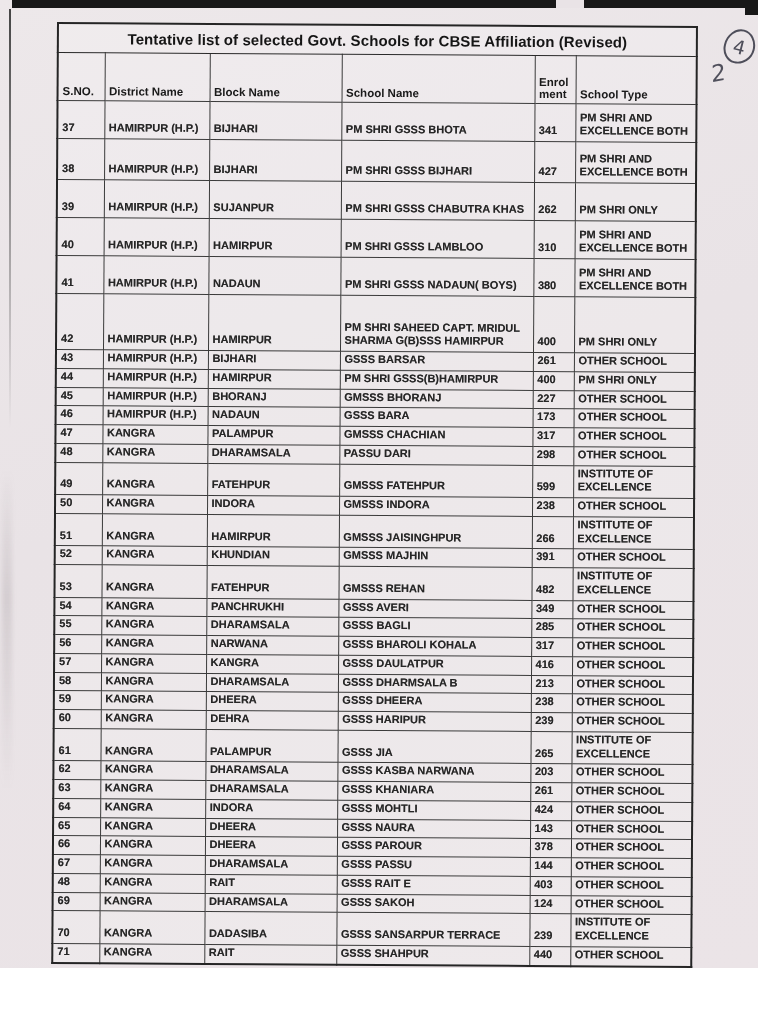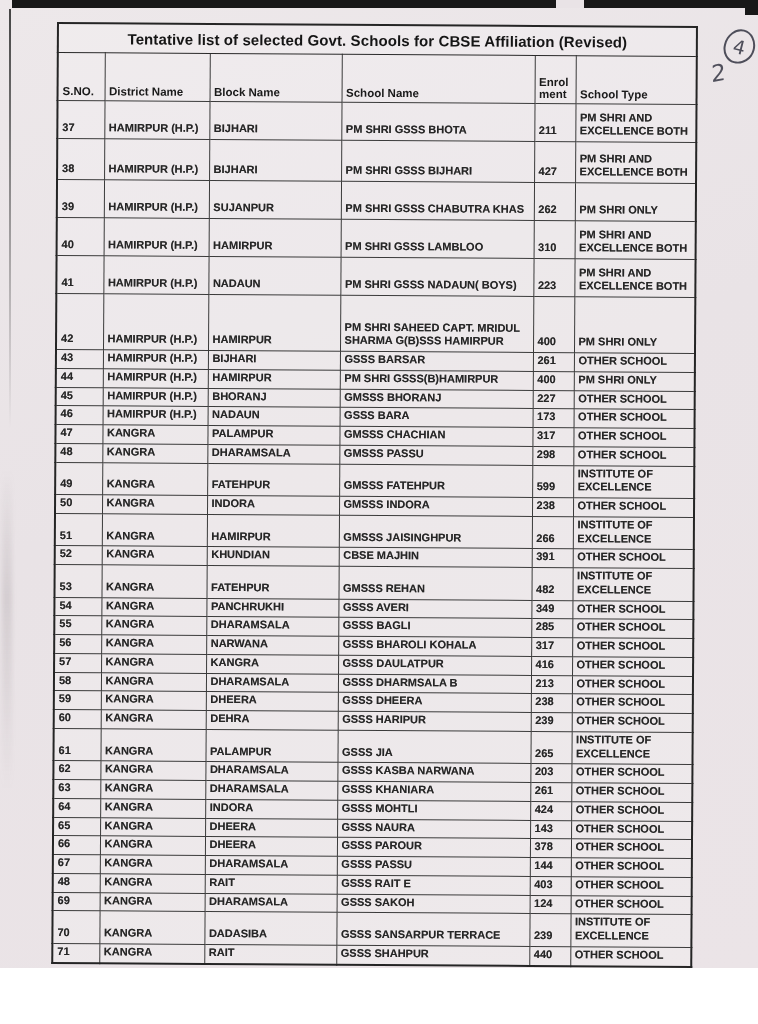--- a/index.html
+++ b/index.html
@@ -130,21 +130,21 @@
           <th>Enrol ment</th>
           <th>School Type</th>
         </tr>
     </thead>
     <tbody>
         <tr>
           <td>37</td>
           <td>HAMIRPUR (H.P.)</td>
           <td>BIJHARI</td>
           <td>PM SHRI GSSS BHOTA</td>
-          <td>211</td>
+          <td>341</td>
           <td>PM SHRI AND EXCELLENCE BOTH</td>
         </tr>
         <tr>
           <td>38</td>
           <td>HAMIRPUR (H.P.)</td>
           <td>BIJHARI</td>
           <td>PM SHRI GSSS BIJHARI</td>
           <td>427</td>
           <td>PM SHRI AND EXCELLENCE BOTH</td>
         </tr>
@@ -162,21 +162,21 @@
           <td>HAMIRPUR</td>
           <td>PM SHRI GSSS LAMBLOO</td>
           <td>310</td>
           <td>PM SHRI AND EXCELLENCE BOTH</td>
         </tr>
         <tr>
           <td>41</td>
           <td>HAMIRPUR (H.P.)</td>
           <td>NADAUN</td>
           <td>PM SHRI GSSS NADAUN( BOYS)</td>
-          <td>223</td>
+          <td>380</td>
           <td>PM SHRI AND EXCELLENCE BOTH</td>
         </tr>
         <tr>
           <td>42</td>
           <td>HAMIRPUR (H.P.)</td>
           <td>HAMIRPUR</td>
           <td>PM SHRI SAHEED CAPT. MRIDUL SHARMA G(B)SSS HAMIRPUR</td>
           <td>400</td>
           <td>PM SHRI ONLY</td>
         </tr>
@@ -217,21 +217,21 @@
           <td>KANGRA</td>
           <td>PALAMPUR</td>
           <td>GMSSS CHACHIAN</td>
           <td>317</td>
           <td>OTHER SCHOOL</td>
         </tr>
         <tr>
           <td>48</td>
           <td>KANGRA</td>
           <td>DHARAMSALA</td>
-          <td>GMSSS PASSU</td>
+          <td>PASSU DARI</td>
           <td>298</td>
           <td>OTHER SCHOOL</td>
         </tr>
         <tr>
           <td>49</td>
           <td>KANGRA</td>
           <td>FATEHPUR</td>
           <td>GMSSS FATEHPUR</td>
           <td>599</td>
           <td>INSTITUTE OF EXCELLENCE</td>
@@ -249,21 +249,21 @@
           <td>KANGRA</td>
           <td>HAMIRPUR</td>
           <td>GMSSS JAISINGHPUR</td>
           <td>266</td>
           <td>INSTITUTE OF EXCELLENCE</td>
         </tr>
         <tr>
           <td>52</td>
           <td>KANGRA</td>
           <td>KHUNDIAN</td>
-          <td>CBSE MAJHIN</td>
+          <td>GMSSS MAJHIN</td>
           <td>391</td>
           <td>OTHER SCHOOL</td>
         </tr>
         <tr>
           <td>53</td>
           <td>KANGRA</td>
           <td>FATEHPUR</td>
           <td>GMSSS REHAN</td>
           <td>482</td>
           <td>INSTITUTE OF EXCELLENCE</td>

